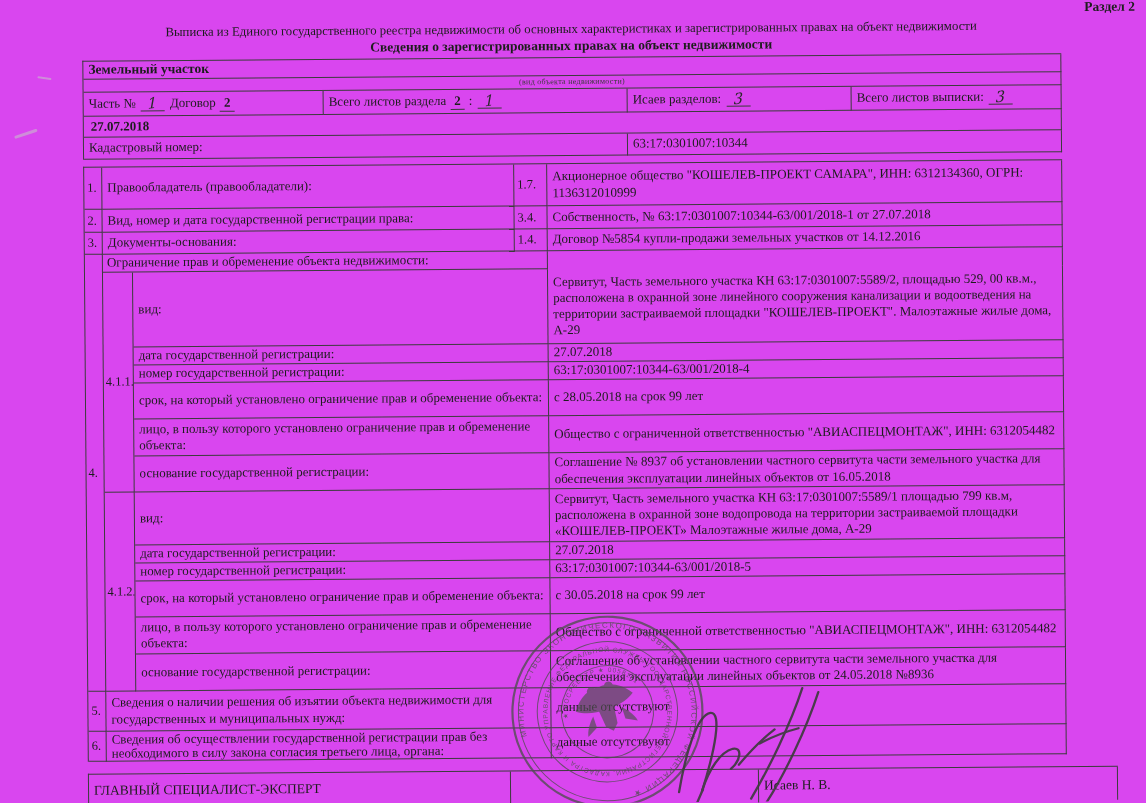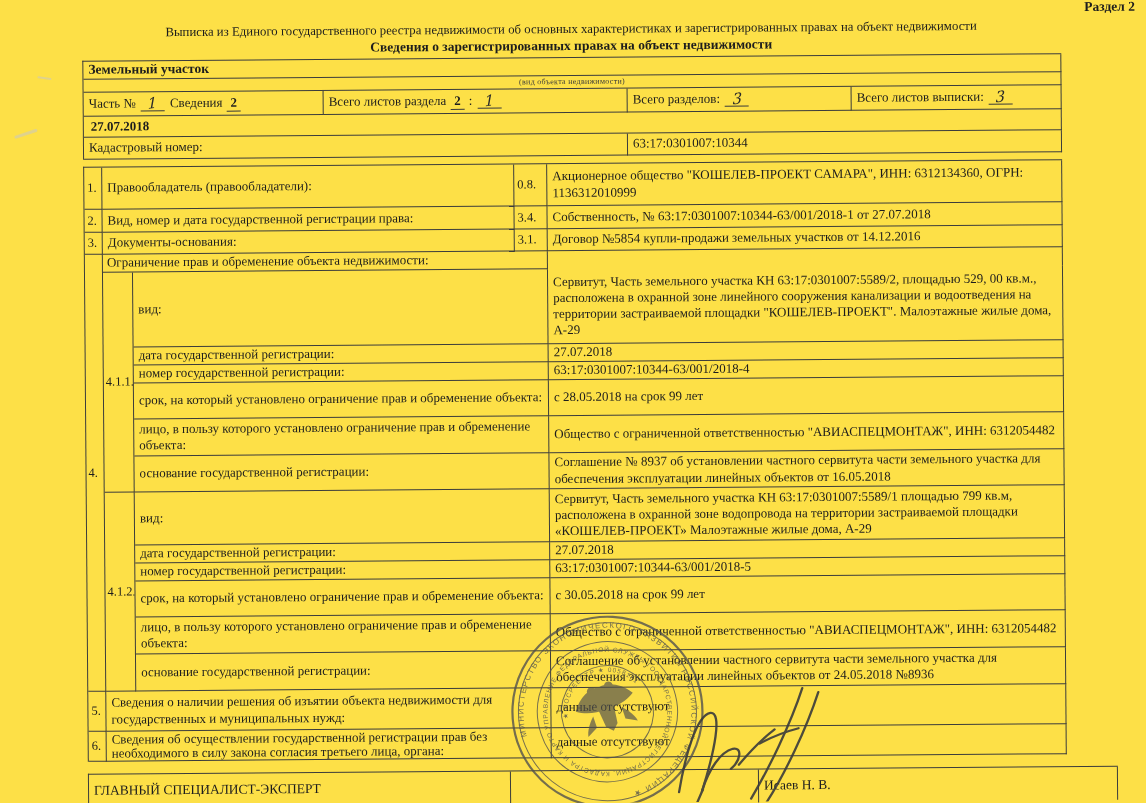--- a/index.html
+++ b/index.html
@@ -1,17 +1,17 @@
 <!DOCTYPE html>
 <html><head>
 <meta charset="utf-8">
 <style>
   :root{ --ln:#3c3c3c; --txt:#1d1d1d; }
   html,body{margin:0;padding:0;background:#fff;}
-  .doc{position:relative;width:1146px;height:803px;background:#fde047;overflow:hidden;
+  .doc{position:relative;width:1146px;height:803px;background:#d946ef;overflow:hidden;
        font-family:"Liberation Serif","DejaVu Serif",serif;color:var(--txt);}
   .sheet{position:absolute;inset:0;transform:rotate(-0.45deg);transform-origin:50% 50%;}
 
   .section-label{position:absolute;top:3px;right:8px;font-weight:bold;font-size:13.5px;}
   .title1{position:absolute;top:22px;left:85px;width:978px;text-align:center;font-size:12.8px;}
   .title2{position:absolute;top:38px;left:85px;width:978px;text-align:center;font-size:13.5px;font-weight:bold;}
 
   .grid{display:grid;border-left:1px solid var(--ln);border-top:1px solid var(--ln);position:absolute;box-sizing:border-box;}
   .c{border-right:1px solid var(--ln);border-bottom:1px solid var(--ln);padding:1px 5px;
      display:flex;align-items:center;font-size:13px;line-height:16.2px;box-sizing:border-box;overflow:hidden;}
@@ -44,56 +44,56 @@
     <div class="section-label">Раздел 2</div>
     <div class="title1">Выписка из Единого государственного реестра недвижимости об основных характеристиках и зарегистрированных правах на объект недвижимости</div>
     <div class="title2">Сведения о зарегистрированных правах на объект недвижимости</div>
 
     <div class="grid headtbl">
       <div class="c obj" style="grid-area:1/1/2/5">Земельный участок</div>
       <div class="c cap" style="grid-area:2/1/3/5">(вид объекта недвижимости)</div>
       <div class="c" style="grid-area:3/1/4/2">
         <span>Часть №</span>
         <span class="uline"><span class="hand">1</span></span>
-        <span>Сведения</span>
+        <span>Договор</span>
         <span class="bold-u">2</span>
       </div>
       <div class="c" style="grid-area:3/2/4/3">
         <span>Всего листов раздела</span>
         <span class="bold-u">2</span>
         <span>:</span>
         <span class="uline"><span class="hand">1</span></span>
       </div>
       <div class="c" style="grid-area:3/3/4/4">
-        <span>Всего разделов:</span>
+        <span>Исаев разделов:</span>
         <span class="uline"><span class="hand">3</span></span>
       </div>
       <div class="c" style="grid-area:3/4/4/5">
         <span>Всего листов выписки:</span>
         <span class="uline"><span class="hand">3</span></span>
       </div>
       <div class="c bold" style="grid-area:4/1/5/5;padding-left:7px">27.07.2018</div>
       <div class="c" style="grid-area:5/1/6/3">Кадастровый номер:</div>
       <div class="c" style="grid-area:5/3/6/5">63:17:0301007:10344</div>
     </div>
 
     <div class="grid maintbl">
       <div class="c num" style="grid-area:1/1/2/2">1.</div>
       <div class="c" style="grid-area:1/2/2/4">Правообладатель (правообладатели):</div>
-      <div class="c num" style="grid-area:1/4/2/5">0.8.</div>
+      <div class="c num" style="grid-area:1/4/2/5">1.7.</div>
       <div class="c" style="grid-area:1/5/2/6">Акционерное общество "КОШЕЛЕВ-ПРОЕКТ САМАРА", ИНН: 6312134360, ОГРН: 1136312010999</div>
 
       <div class="c num" style="grid-area:2/1/3/2">2.</div>
       <div class="c" style="grid-area:2/2/3/4">Вид, номер и дата государственной регистрации права:</div>
       <div class="c num" style="grid-area:2/4/3/5">3.4.</div>
       <div class="c" style="grid-area:2/5/3/6">Собственность, № 63:17:0301007:10344-63/001/2018-1 от 27.07.2018</div>
 
       <div class="c num" style="grid-area:3/1/4/2">3.</div>
       <div class="c" style="grid-area:3/2/4/4">Документы-основания:</div>
-      <div class="c num" style="grid-area:3/4/4/5">3.1.</div>
+      <div class="c num" style="grid-area:3/4/4/5">1.4.</div>
       <div class="c" style="grid-area:3/5/4/6">Договор №5854 купли-продажи земельных участков от 14.12.2016</div>
 
       <div class="c numc" style="grid-area:4/1/17/2">4.</div>
       <div class="c" style="grid-area:4/2/5/5;padding-left:4px">Ограничение прав и обременение объекта недвижимости:</div>
       <div class="c nbb" style="grid-area:4/5/5/6"></div>
 
       <div class="c numc" style="grid-area:5/2/11/3">4.1.1.</div>
       <div class="c" style="grid-area:5/3/6/5">вид:</div>
       <div class="c" style="grid-area:5/5/6/6">Сервитут, Часть земельного участка КН 63:17:0301007:5589/2, площадью 529, 00 кв.м., расположена в охранной зоне линейного сооружения канализации и водоотведения на территории застраиваемой площадки "КОШЕЛЕВ-ПРОЕКТ". Малоэтажные жилые дома, А-29</div>
       <div class="c" style="grid-area:6/3/7/5">дата государственной регистрации:</div>

